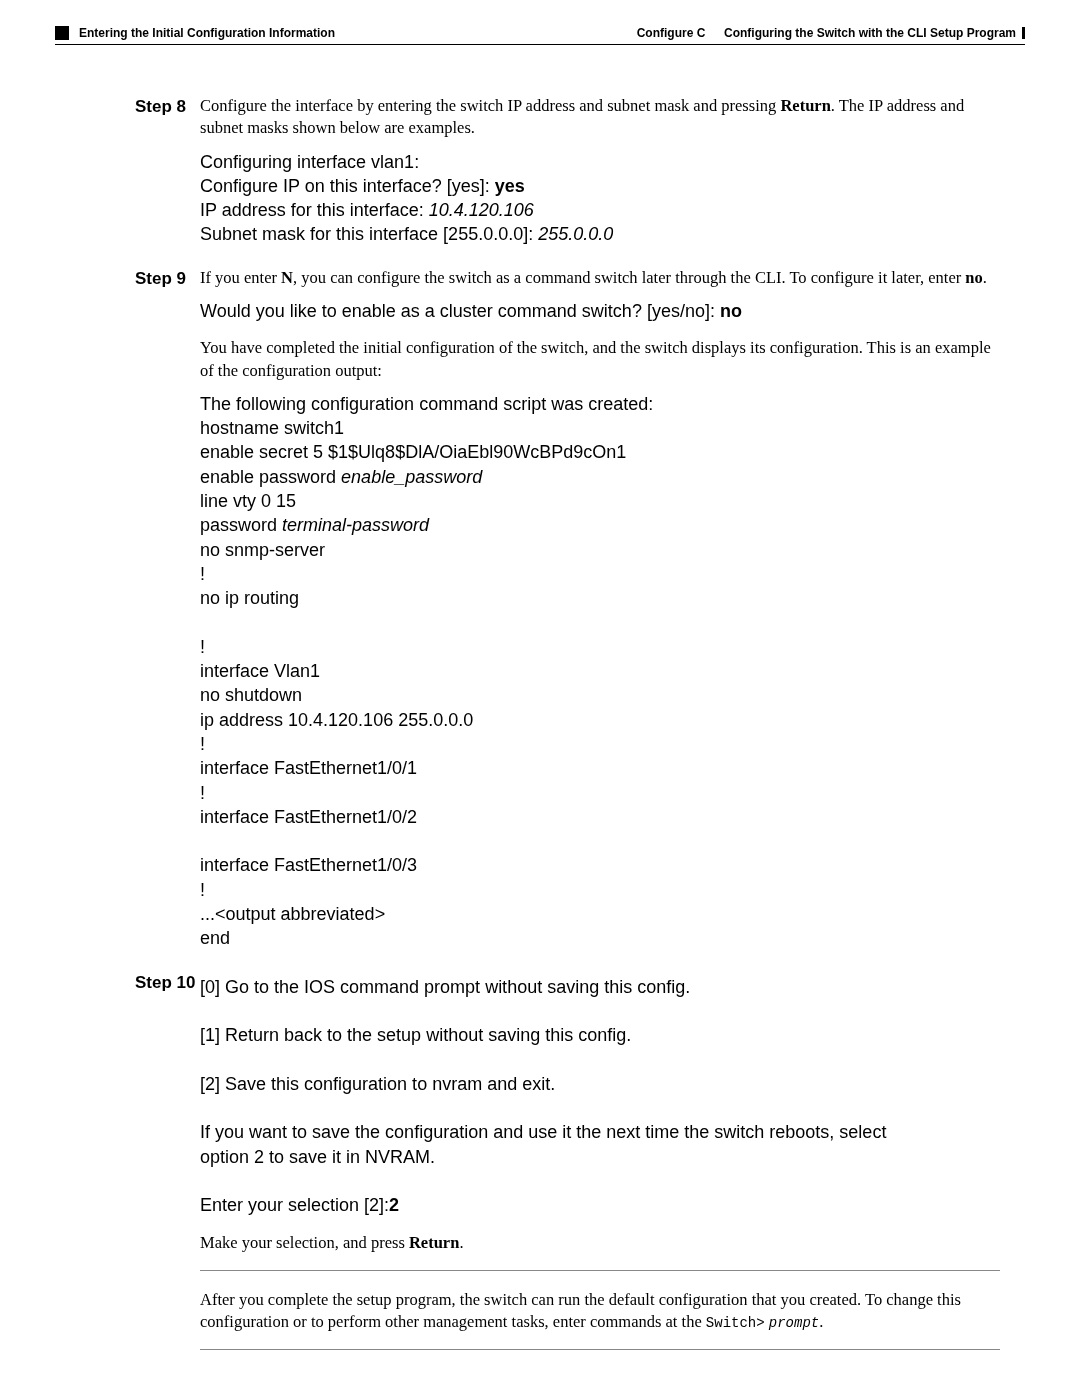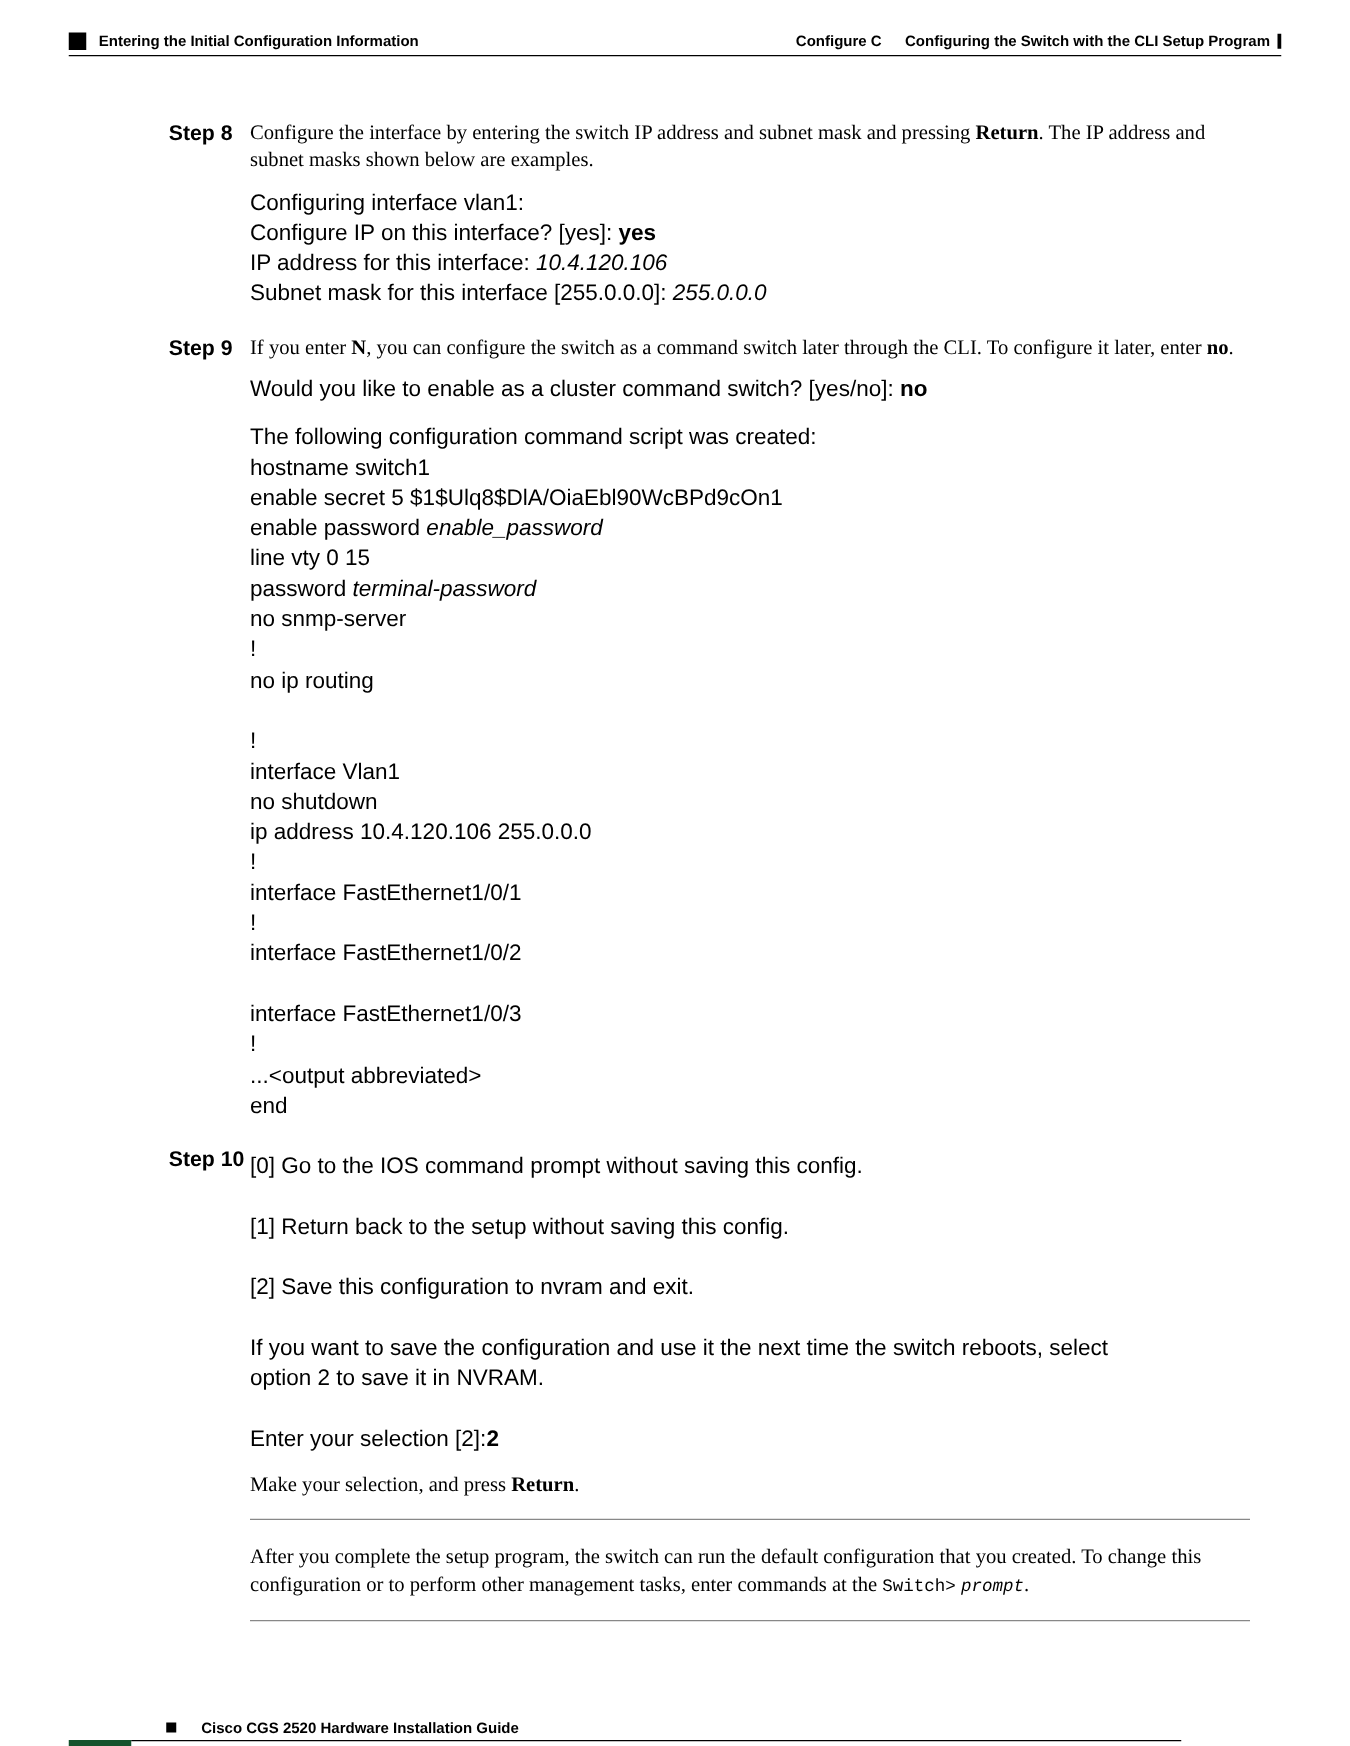--- a/index.html
+++ b/index.html
@@ -173,20 +173,21 @@
 <span>IP address for this interface: </span><span class="i">10.4.120.106</span>
 <span>Subnet mask for this interface [255.0.0.0]: </span><span class="i">255.0.0.0</span></div>
       </div>
     </div>
 
     <div class="step-row">
       <div class="step-label">Step 9</div>
       <div class="step-body">
         <p><span>If you enter </span><span class="b">N</span><span>, you can configure the switch as a command switch later through the CLI. To configure it later, enter </span><span class="b">no</span><span>.</span></p>
         <div class="code"><span>Would you like to enable as a cluster command switch? [yes/no]: </span><span class="b">no</span></div>
+        <p>You have completed the initial configuration of the switch, and the switch displays its configuration. This is an example of the configuration output:</p>
         <div class="code"><span>The following configuration command script was created:
 hostname switch1
 enable secret 5 $1$Ulq8$DlA/OiaEbl90WcBPd9cOn1</span>
 <span>enable password </span><span class="i">enable_password</span>
 <span>line vty 0 15</span>
 <span>password </span><span class="i">terminal-password</span>
 <span>no snmp-server
 !
 no ip routing
 

